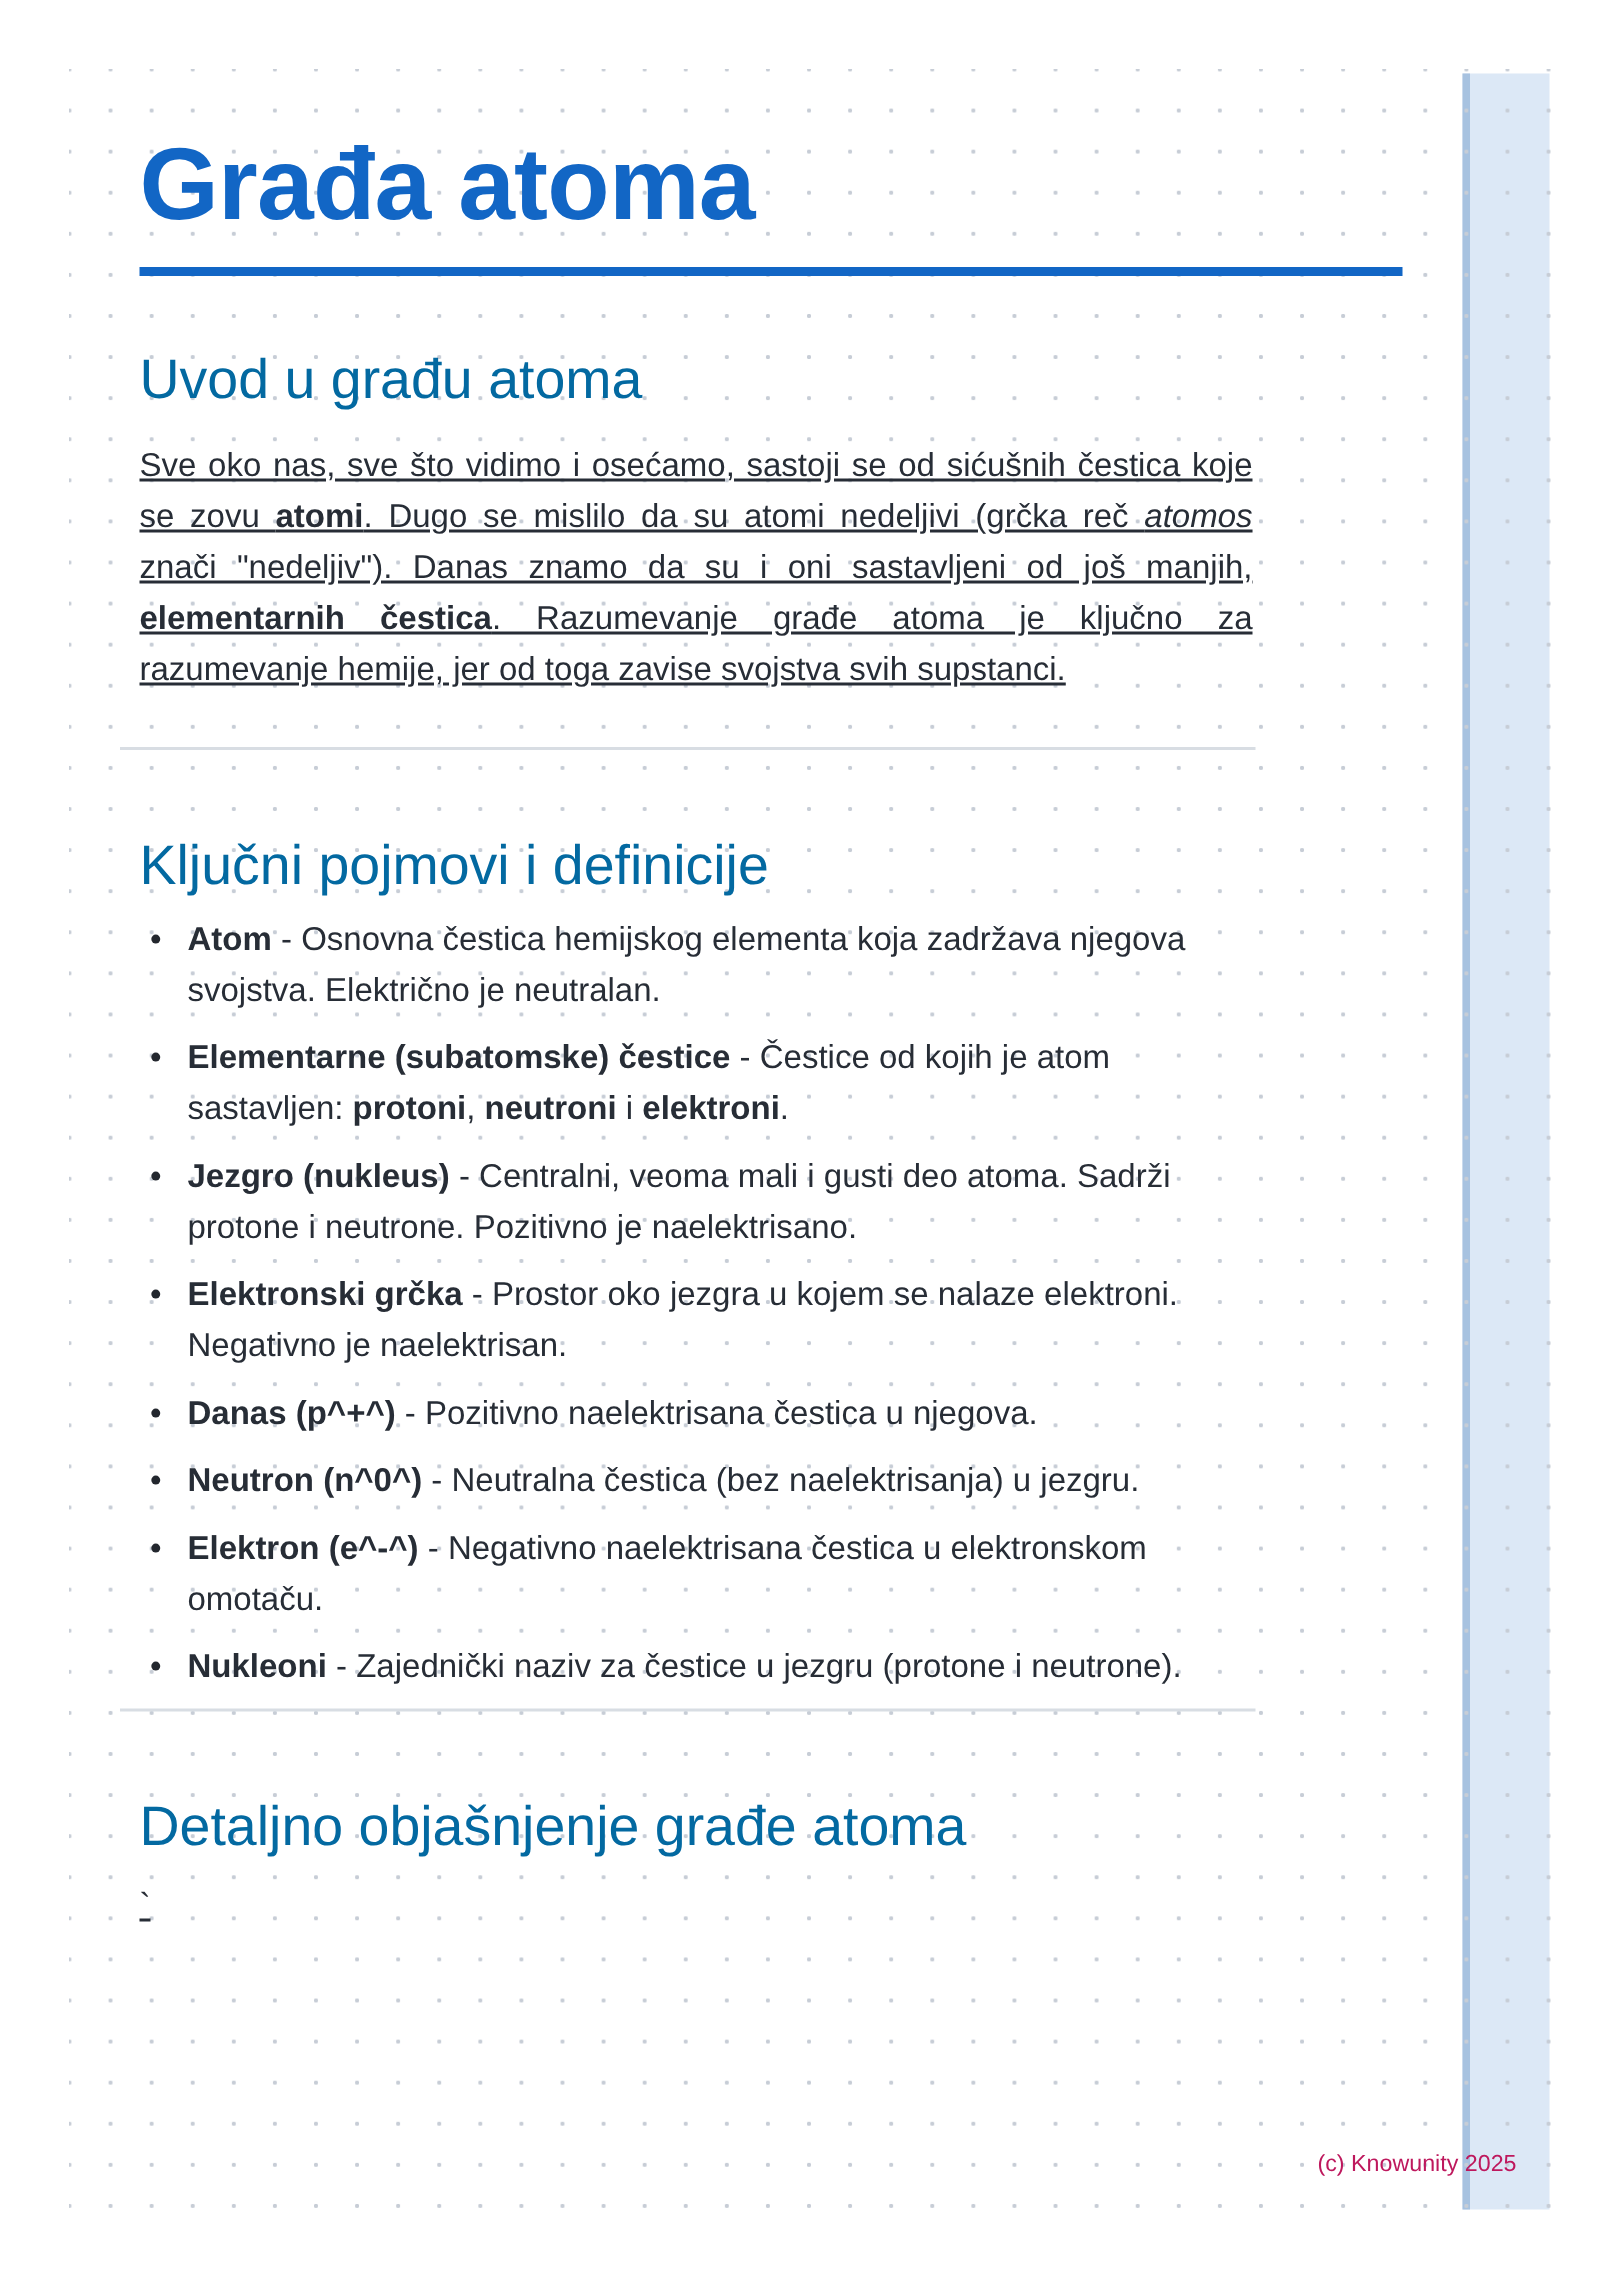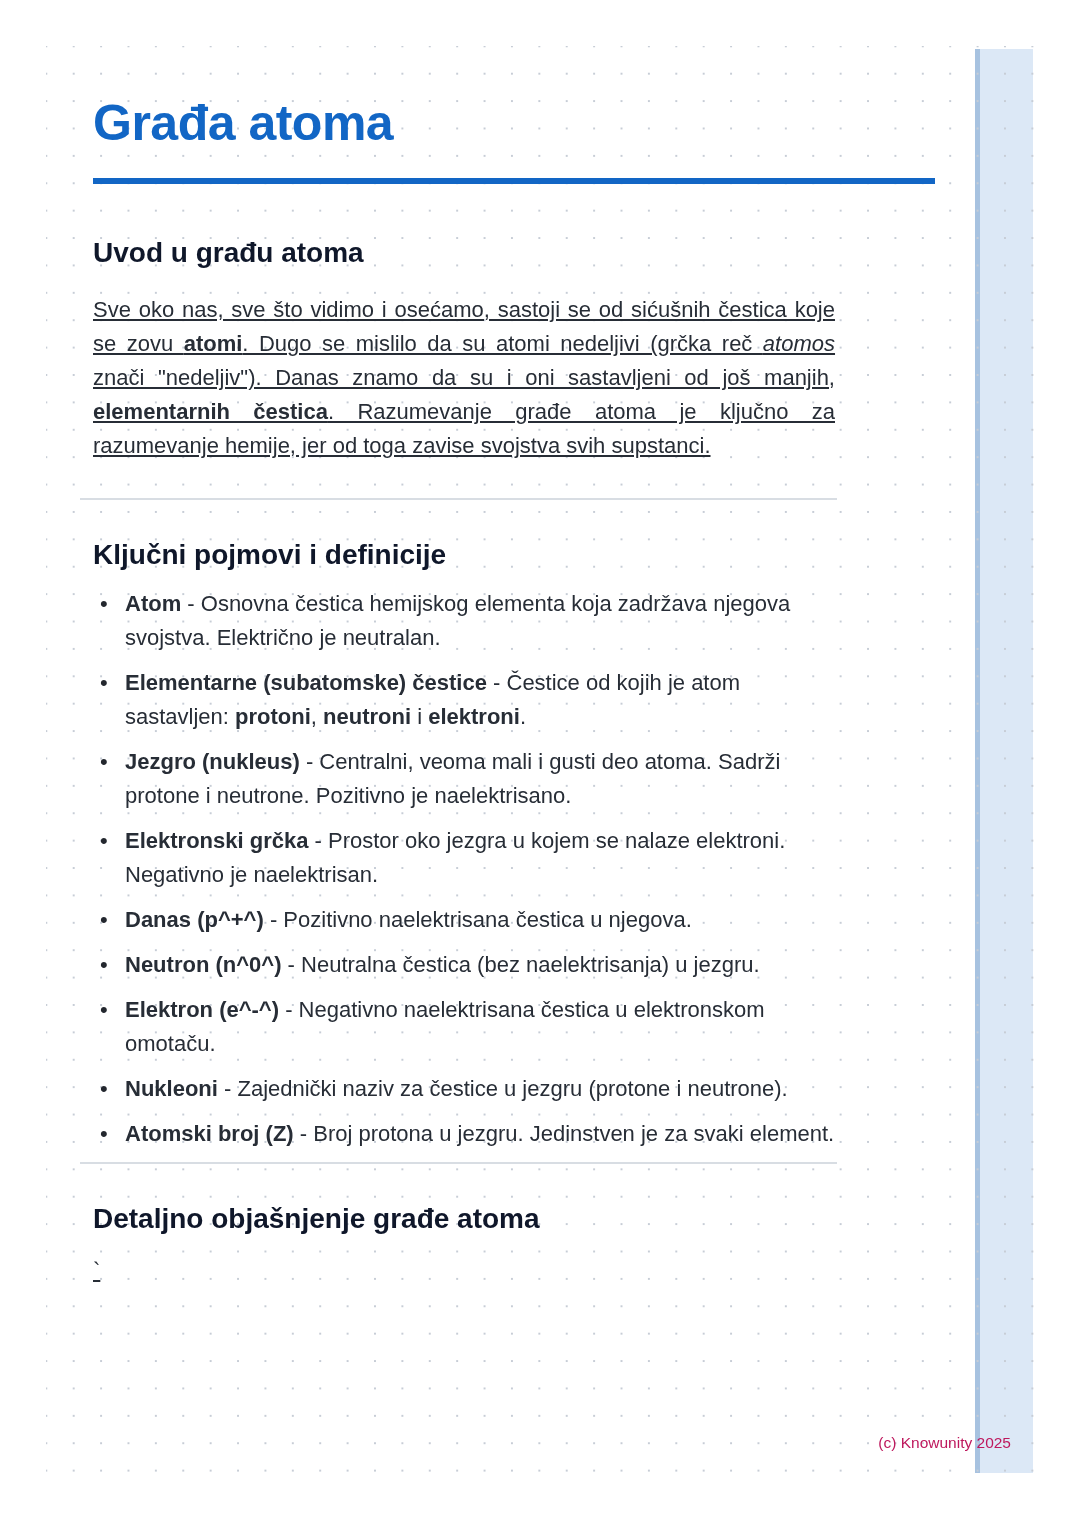--- a/index.html
+++ b/index.html
@@ -19,29 +19,29 @@
     position:absolute;left:46px;top:46px;width:992px;height:1428px;
     background-image:radial-gradient(circle,#c7cdd6 1.3px,rgba(0,0,0,0) 1.5px);
     background-size:27.4px 27.4px;background-position:14px 14px;
     z-index:2;
   }
   .content{
     position:absolute;left:93px;top:0;width:742px;z-index:3;
     color:#272d36;font-size:22px;line-height:34px;
   }
   h1{
-    margin:96px 0 0;font-size:50px;line-height:54px;font-weight:bold;
+    margin:96px 0 0;font-size:68px;line-height:54px;font-weight:bold;
     letter-spacing:-0.5px;color:#1266c5;
   }
   .title-rule{margin-top:28px;width:842px;height:6px;background:#1266c5;}
   h2{
-    margin:0;font-size:28px;line-height:34px;font-weight:bold;color:#0f172a;
+    margin:0;font-size:37px;line-height:34px;font-weight:normal;color:#0369a1;
   }
   .mt-52{margin-top:52px;}
-  .mt-38{margin-top:38px;}
+  .mt-38{margin-top:60px;}
   p{margin:0;text-decoration:underline;}
   .para{margin-top:23px;}
   .just{text-align:justify;}
   hr.divider{
     border:none;border-top:2px solid #d8dde3;height:0;
     margin:35px 0 0 -13px;width:757px;
   }
   ul.defs{list-style:none;margin:15px 0 0;padding:0;}
   ul.defs li{position:relative;padding-left:32px;margin-bottom:11px;}
   ul.defs li::before{content:"\2022";position:absolute;left:7px;top:0;color:#23272e;}
@@ -71,21 +71,20 @@
   <h2 class="mt-38">Ključni pojmovi i definicije</h2>
   <ul class="defs">
       <li><b>Atom</b><span> - Osnovna čestica hemijskog elementa koja zadržava njegova svojstva. Električno je neutralan.</span></li>
       <li><b>Elementarne (subatomske) čestice</b><span> - Čestice od kojih je atom sastavljen: </span><b>protoni</b><span>, </span><b>neutroni</b><span> i </span><b>elektroni</b><span>.</span></li>
       <li><b>Jezgro (nukleus)</b><span> - Centralni, veoma mali i gusti deo atoma. Sadrži protone i neutrone. Pozitivno je naelektrisano.</span></li>
       <li><b>Elektronski grčka</b><span> - Prostor oko jezgra u kojem se nalaze elektroni. Negativno je naelektrisan.</span></li>
       <li><b>Danas (p^+^)</b><span> - Pozitivno naelektrisana čestica u njegova.</span></li>
       <li><b>Neutron (n^0^)</b><span> - Neutralna čestica (bez naelektrisanja) u jezgru.</span></li>
       <li><b>Elektron (e^-^)</b><span> - Negativno naelektrisana čestica u elektronskom omotaču.</span></li>
       <li><b>Nukleoni</b><span> - Zajednički naziv za čestice u jezgru (protone i neutrone).</span></li>
-      <li><b>Atomski broj (Z)</b><span> - Broj protona u jezgru. Jedinstven je za svaki element.</span></li>
     </ul>
 
   <hr class="divider" style="margin-top:5px;">
 
   <h2 class="mt-38">Detaljno objašnjenje građe atoma</h2>
   <p class="stray">`</p>
 </main>
 
 <div class="footer">(c) Knowunity 2025</div>
 

